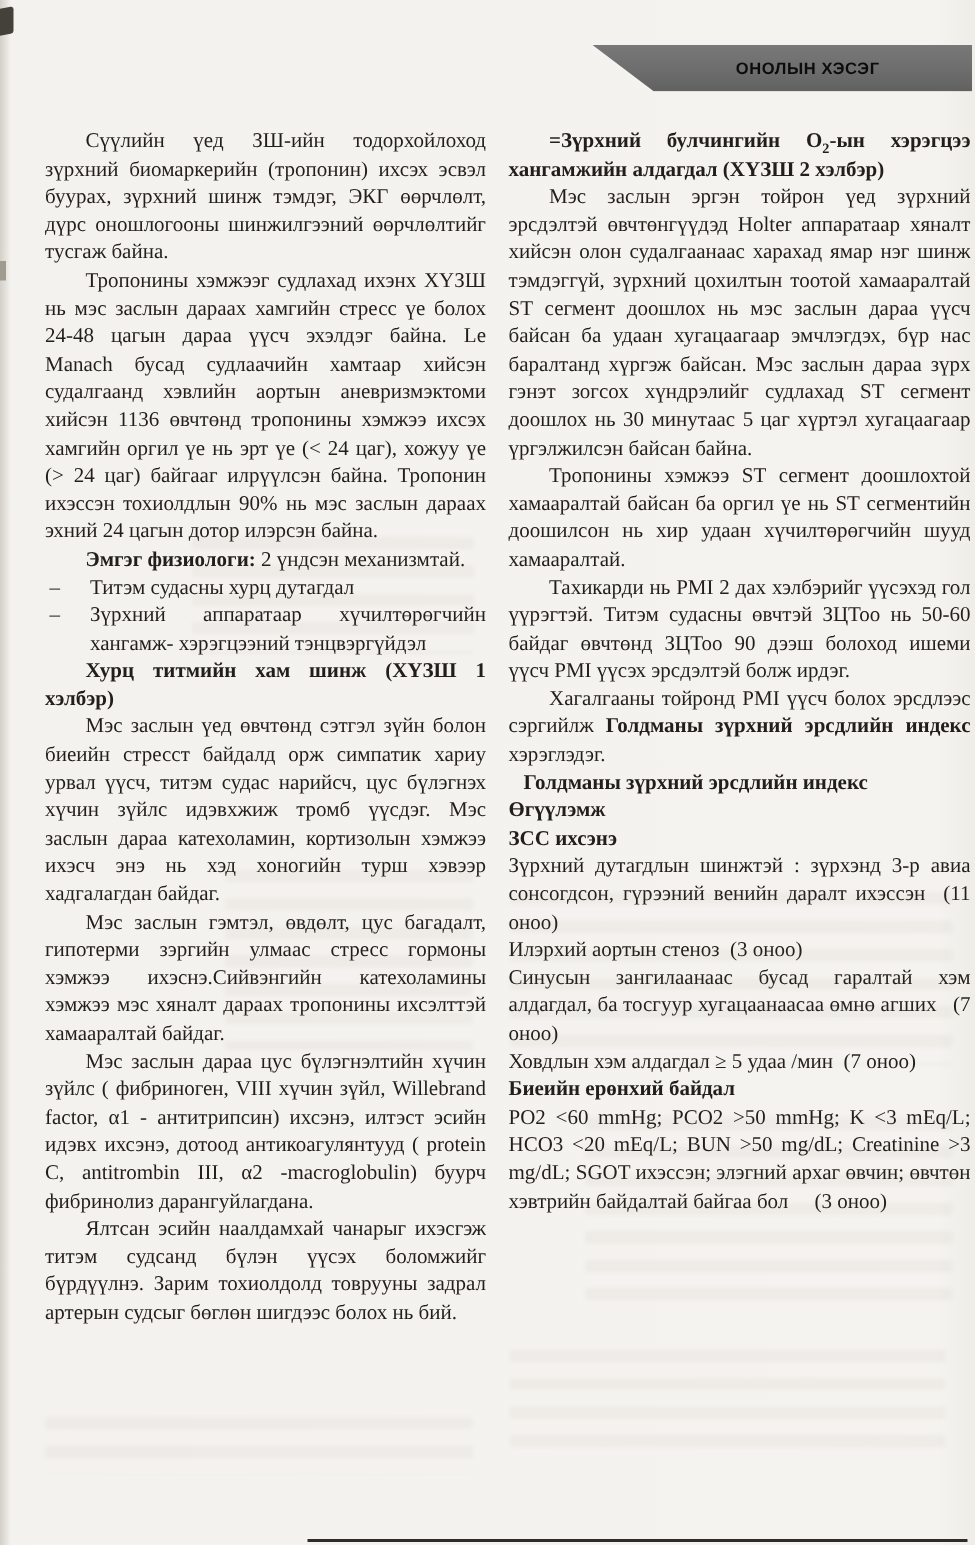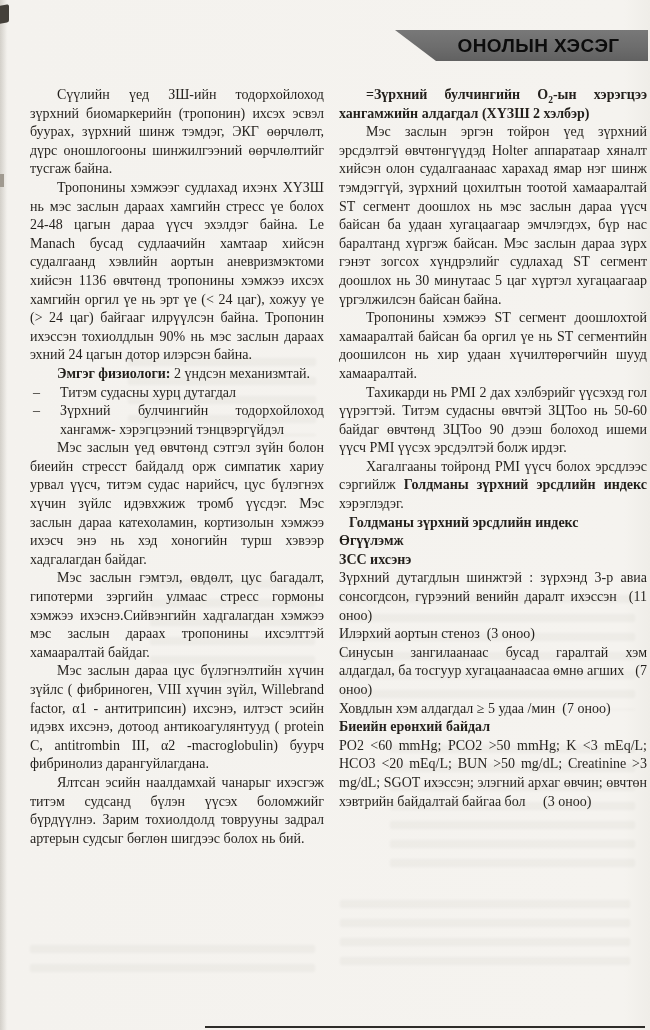--- a/index.html
+++ b/index.html
@@ -18,21 +18,21 @@
     background:repeating-linear-gradient(180deg, rgba(105,95,78,.09) 0 8px, rgba(0,0,0,0) 8px 19px); }
 
   
   .header-band {
     position:absolute; top:30px; left:395px; right:2px; height:31px;
     background:linear-gradient(180deg,#787878 0%,#6d6d6d 55%,#616161 100%);
     clip-path:polygon(0 0,100% 0,100% 100%,41px 100%);
     display:flex; align-items:center; justify-content:center; padding-left:34px; box-sizing:border-box;
   }
   .header-band .lbl { font-family:"Liberation Sans", sans-serif; font-weight:700;
-    font-size:19px; letter-spacing:.4px; color:#0c0c0c; }
+    font-size:11px; letter-spacing:.4px; color:#0c0c0c; }
 
   
   .columns { position:absolute; top:86px; left:30px; width:617px; height:897px;
     display:flex; gap:15px; overflow:hidden; }
   .col { box-sizing:border-box; }
   .col-left  { width:294px; }
   .col-right { width:308px; }
   .col p, .dash-li, .g-item, .g-title {
     margin:0; font-size:14px; line-height:18.6px; text-align:justify; }
   .indent { text-indent:27px; }
@@ -67,23 +67,24 @@
     <span class="lbl">ОНОЛЫН ХЭСЭГ</span>
   </div>
 
   <div class="columns">
 
     <div class="col col-left">
       <p class="indent">Сүүлийн үед ЗШ-ийн тодорхойлоход зүрхний биомаркерийн (тропонин) ихсэх эсвэл буурах, зүрхний шинж тэмдэг, ЭКГ өөрчлөлт, дүрс оношлогооны шинжилгээний өөрчлөлтийг тусгаж байна.</p>
       <p class="indent">Тропонины хэмжээг судлахад ихэнх ХҮЗШ нь мэс заслын дараах хамгийн стресс үе болох 24-48 цагын дараа үүсч эхэлдэг байна. Le Manach бусад судлаачийн хамтаар хийсэн судалгаанд хэвлийн аортын аневризмэктоми хийсэн 1136 өвчтөнд тропонины хэмжээ ихсэх хамгийн оргил үе нь эрт үе (&lt; 24 цаг), хожуу үе (&gt; 24 цаг) байгааг илрүүлсэн байна. Тропонин ихэссэн тохиолдлын 90% нь мэс заслын дараах эхний 24 цагын дотор илэрсэн байна.</p>
       <p class="indent sp-sm"><b>Эмгэг физиологи:</b><span> 2 үндсэн механизмтай.</span></p>
       <div class="dash-li"><span class="dash">–</span><span>Титэм судасны хурц дутагдал</span></div>
-      <div class="dash-li"><span class="dash">–</span><span>Зүрхний булчингийн тодорхойлоход хангамж- хэрэгцээний тэнцвэргүйдэл</span></div>
+      <div class="dash-li"><span class="dash">–</span><span>Зүрхний аппаратаар хүчилтөрөгчийн хангамж- хэрэгцээний тэнцвэргүйдэл</span></div>
+      <p class="h indent sp-md">Хурц титмийн хам шинж (ХҮЗШ 1 хэлбэр)</p>
       <p class="indent">Мэс заслын үед өвчтөнд сэтгэл зүйн болон биеийн стресст байдалд орж симпатик хариу урвал үүсч, титэм судас нарийсч, цус бүлэгнэх хүчин зүйлс идэвхжиж тромб үүсдэг. Мэс заслын дараа катехоламин, кортизолын хэмжээ ихэсч энэ нь хэд хоногийн турш хэвээр хадгалагдан байдаг.</p>
-      <p class="indent">Мэс заслын гэмтэл, өвдөлт, цус багадалт, гипотерми зэргийн улмаас стресс гормоны хэмжээ ихэснэ.Сийвэнгийн хадгалагдан хэмжээ мэс заслын дараах тропонины ихсэлттэй хамааралтай байдаг.</p>
+      <p class="indent">Мэс заслын гэмтэл, өвдөлт, цус багадалт, гипотерми зэргийн улмаас стресс гормоны хэмжээ ихэснэ.Сийвэнгийн катехоламины хэмжээ мэс хяналт дараах тропонины ихсэлттэй хамааралтай байдаг.</p>
       <p class="indent">Мэс заслын дараа цус бүлэгнэлтийн хүчин зүйлс ( фибриноген, VIII хүчин зүйл, Willebrand factor, α1 - антитрипсин) ихсэнэ, илтэст эсийн идэвх ихсэнэ, дотоод антикоагулянтууд ( protein C, antitrombin III, α2 -macroglobulin) буурч фибринолиз дарангуйлагдана.</p>
       <p class="indent">Ялтсан эсийн наалдамхай чанарыг ихэсгэж титэм судсанд бүлэн үүсэх боломжийг бүрдүүлнэ. Зарим тохиолдолд товрууны задрал артерын судсыг бөглөн шигдээс болох нь бий.</p>
     </div>
 
     <div class="col col-right">
       <p class="h indent"><span>=Зүрхний булчингийн О</span><sub class="o2">2</sub><span>-ын хэрэгцээ хангамжийн алдагдал (ХҮЗШ 2 хэлбэр)</span></p>
       <p class="indent">Мэс заслын эргэн тойрон үед зүрхний эрсдэлтэй өвчтөнгүүдэд Holter аппаратаар хяналт хийсэн олон судалгаанаас харахад ямар нэг шинж тэмдэггүй, зүрхний цохилтын тоотой хамааралтай ST сегмент доошлох нь мэс заслын дараа үүсч байсан ба удаан хугацаагаар эмчлэгдэх, бүр нас баралтанд хүргэж байсан. Мэс заслын дараа зүрх гэнэт зогсох хүндрэлийг судлахад ST сегмент доошлох нь 30 минутаас 5 цаг хүртэл хугацаагаар үргэлжилсэн байсан байна.</p>
       <p class="indent">Тропонины хэмжээ ST сегмент доошлохтой хамааралтай байсан ба оргил үе нь ST сегментийн доошилсон нь хир удаан хүчилтөрөгчийн шууд хамааралтай.</p>
       <p class="indent">Тахикарди нь PMI 2 дах хэлбэрийг үүсэхэд гол үүрэгтэй. Титэм судасны өвчтэй ЗЦТоо нь 50-60 байдаг өвчтөнд ЗЦТоо 90 дээш болоход ишеми үүсч PMI үүсэх эрсдэлтэй болж ирдэг.</p>
       <p class="indent"><span>Хагалгааны тойронд PMI үүсч болох эрсдлээс сэргийлж </span><b>Голдманы зүрхний эрсдлийн индекс</b><span> хэрэглэдэг.</span></p>

